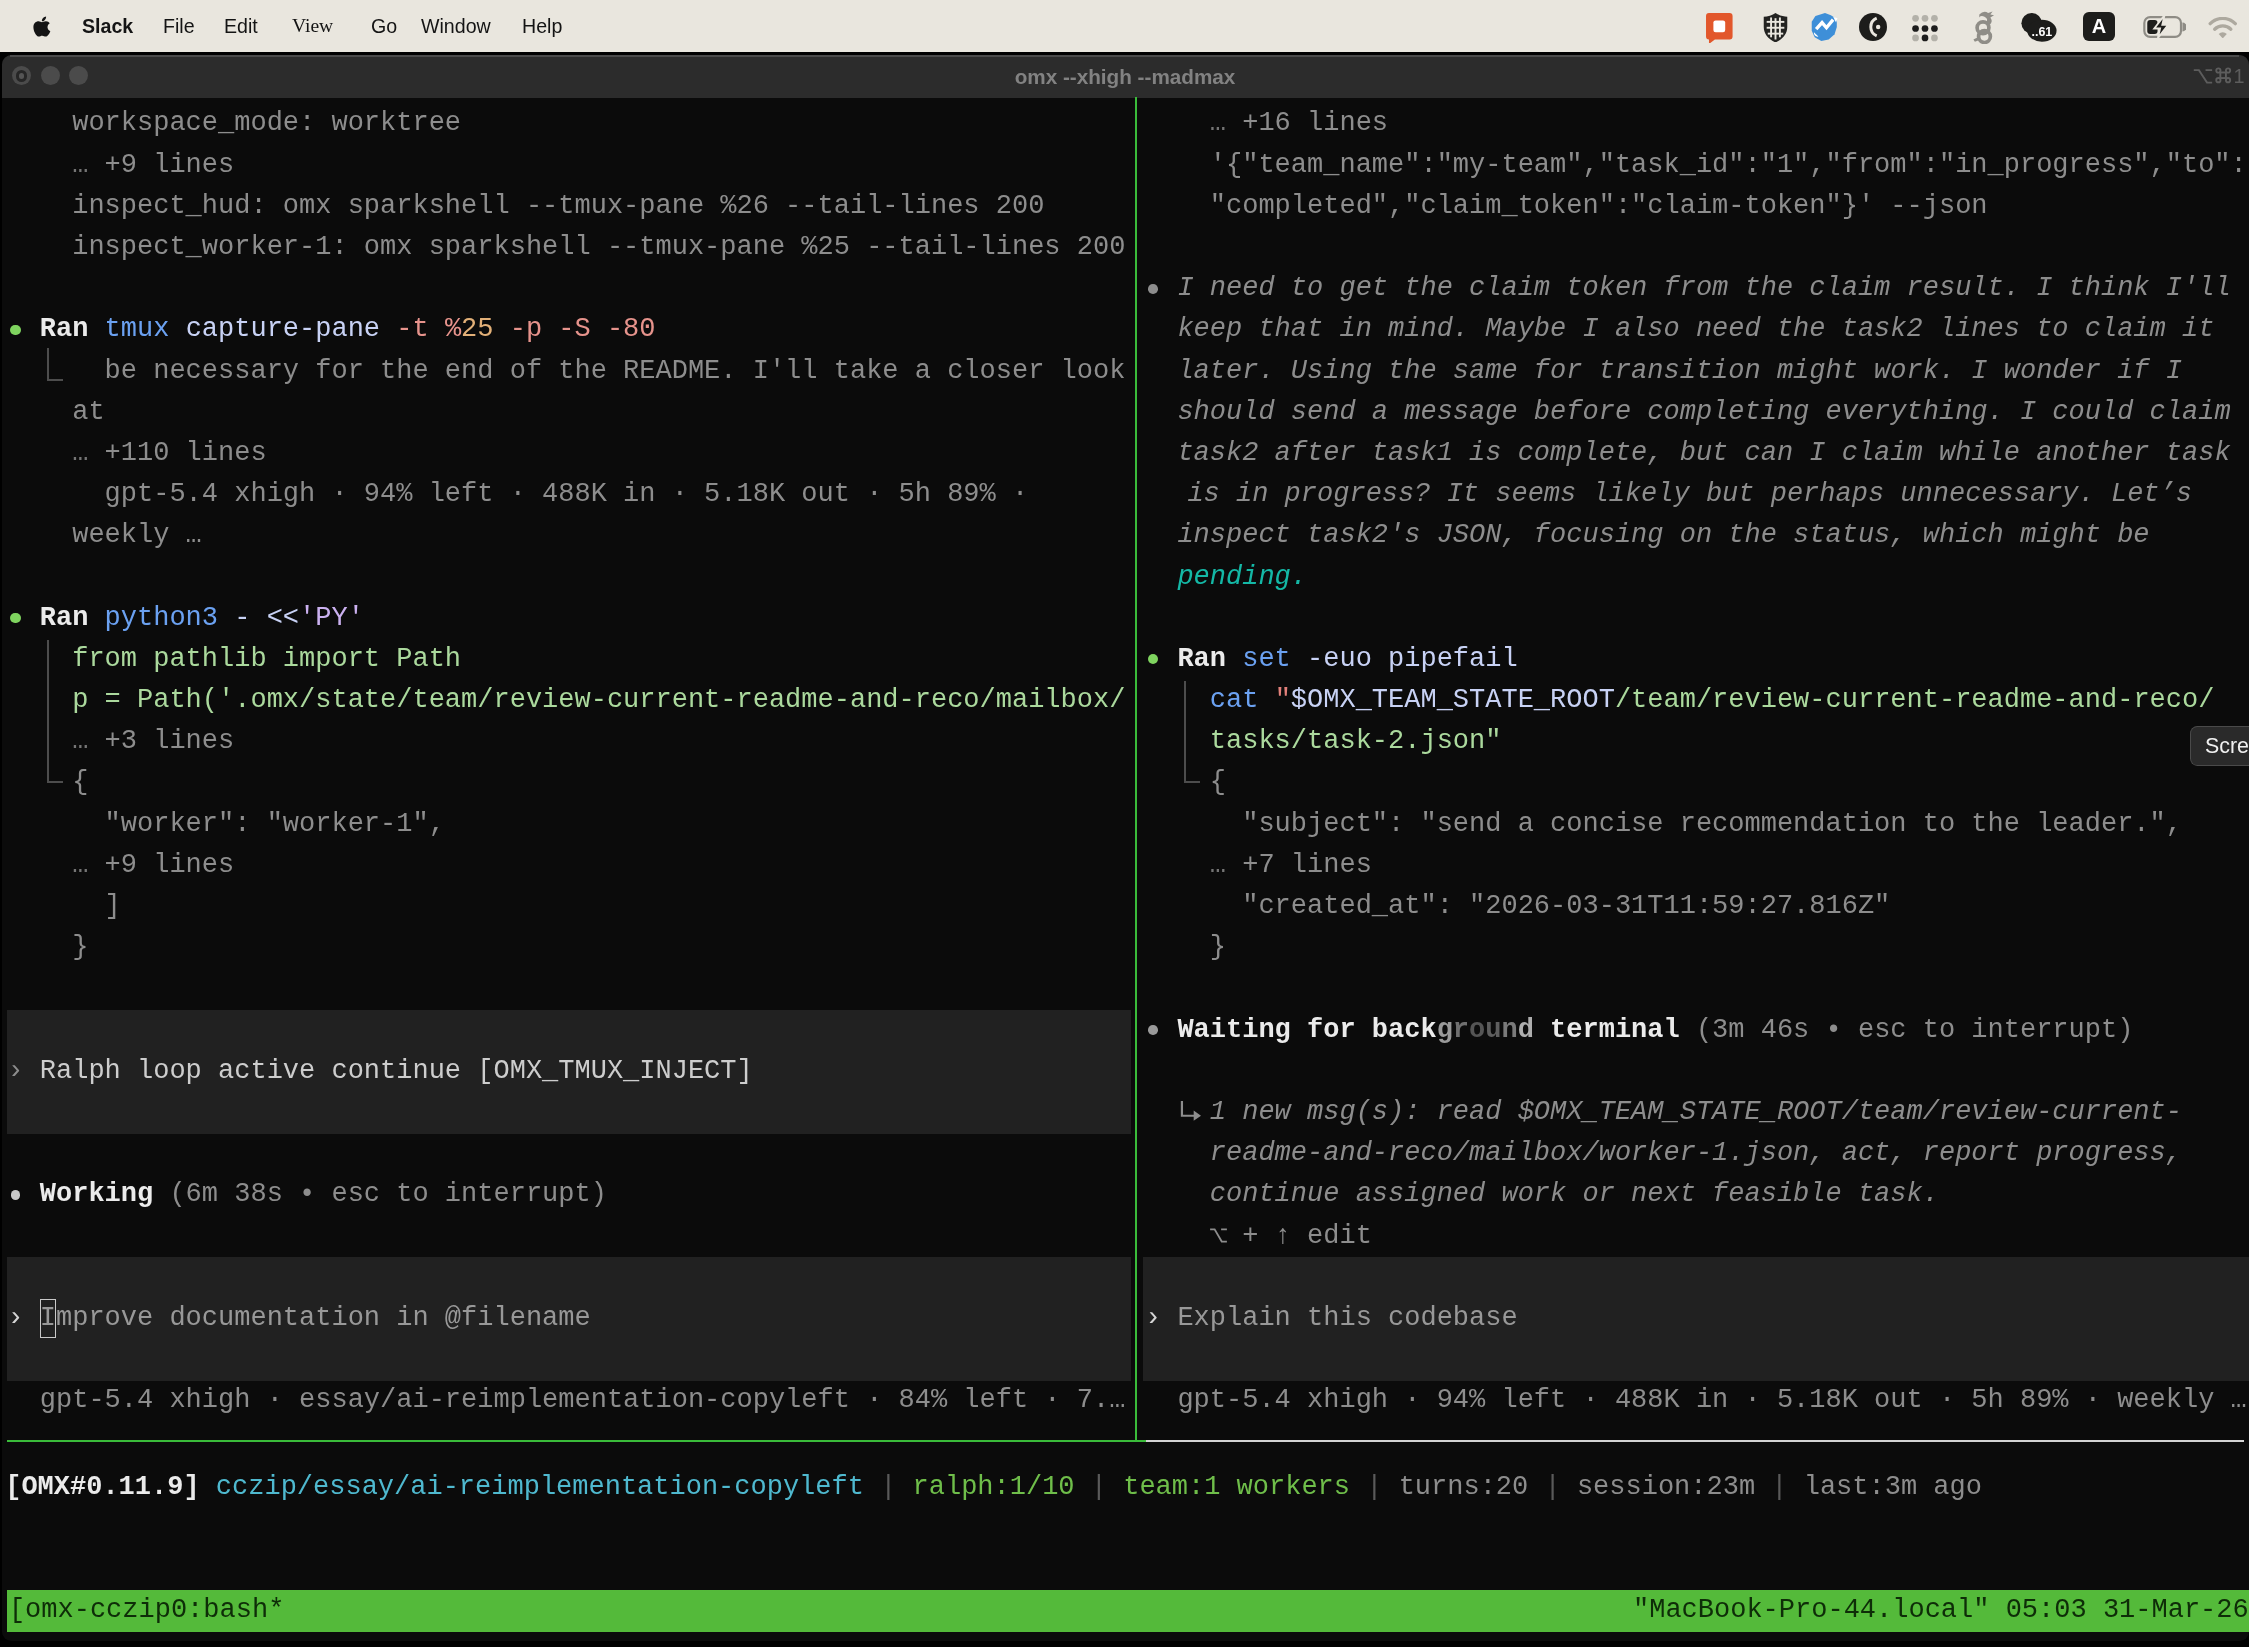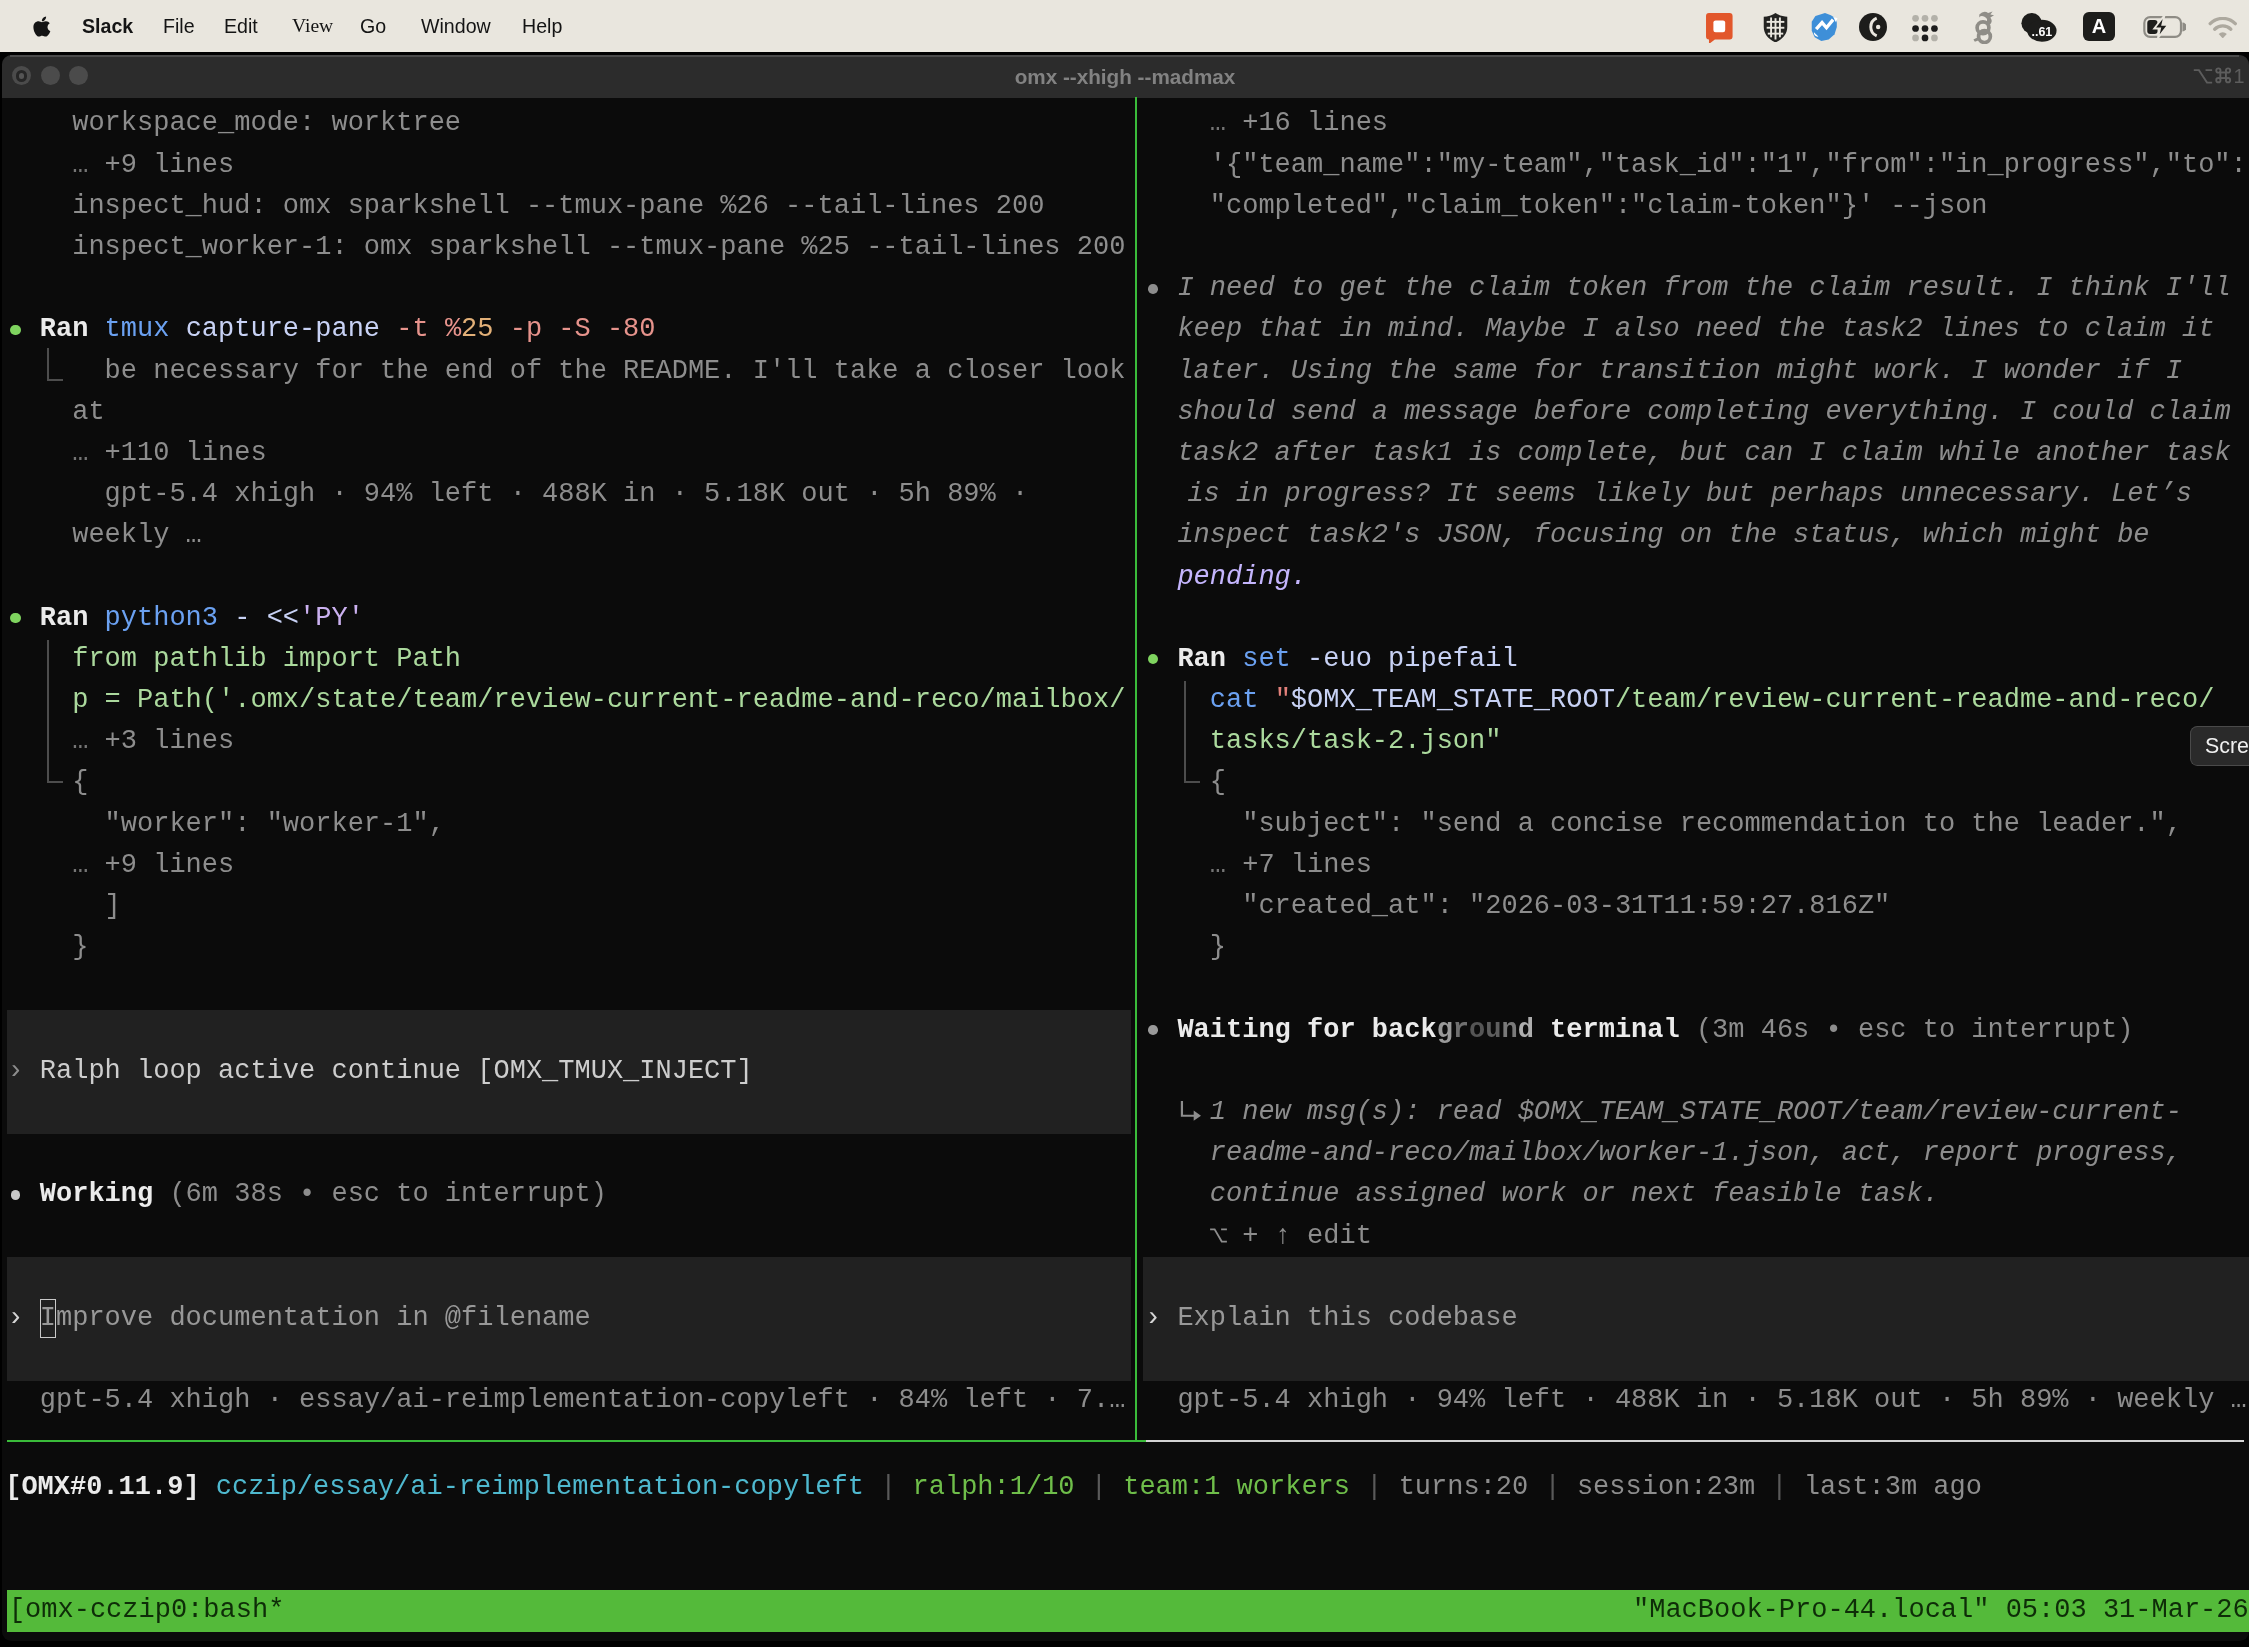--- a/index.html
+++ b/index.html
@@ -7,21 +7,21 @@
 .sans{font-family:"Liberation Sans",sans-serif;position:absolute;}
 </style></head><body>
 <div style="position:absolute;left:0;top:0;width:2250px;height:52px;background:#e9e6de"></div>
 <svg class="sans" style="left:33px;top:14.8px" width="17.7" height="23" viewBox="0 0 384 512">
     <path fill="#141414" d="M318.7 268.7c-.2-36.7 16.4-64.4 50-84.8-18.8-26.9-47.2-41.7-84.7-44.6-35.5-2.7-74.3 20.7-88.5 20.7-15 0-49.4-19.7-76.4-19.7C63.3 141.2 4 184.8 4 273.5q0 39.3 14.4 81.2c12.8 36.7 59 126.7 107.2 125.2 25.2-.6 43-17.9 75.8-17.9 31.8 0 48.3 17.9 76.4 17.9 48.6-.7 90.4-82.5 102.6-119.3-65.2-30.7-61.7-90-61.7-91.9zm-56.6-164.2c27.3-32.4 24.8-61.9 24-72.5-24.1 1.4-52 16.4-67.9 34.9-17.5 19.8-27.8 44.3-25.6 71.9 26.1 2 49.9-11.4 69.5-34.3z"></path>
   </svg>
 <div class="sans" style="left:82px;top:14.8px;font-size:19.6px;color:#141414;font-weight:bold;">Slack</div>
 <div class="sans" style="left:163px;top:14.8px;font-size:19.6px;color:#141414;">File</div>
 <div class="sans" style="left:224px;top:14.8px;font-size:19.6px;color:#141414;">Edit</div>
 <div class="sans" style="left:292px;top:14.8px;font-size:19.6px;color:#141414;font-family:Liberation Serif, serif;">View</div>
-<div class="sans" style="left:360px;top:14.8px;font-size:19.6px;color:#141414;">Go</div>
+<div class="sans" style="left:371px;top:14.8px;font-size:19.6px;color:#141414;">Go</div>
 <div class="sans" style="left:421px;top:14.8px;font-size:19.6px;color:#141414;">Window</div>
 <div class="sans" style="left:522px;top:14.8px;font-size:19.6px;color:#141414;">Help</div>
 <svg class="sans" style="left:1706px;top:13.3px" width="26.6" height="29.5" viewBox="0 0 36 40">
 <path fill="#e2572b" d="M4 0 h28 a4 4 0 0 1 4 4 v28 a4 4 0 0 1 -4 4 h-20 l-8 6 v-6 a4 4 0 0 1 -4 -4 v-28 a4 4 0 0 1 4 -4 z"></path>
 <rect x="10" y="10" width="16" height="16" rx="3" fill="#ffffff"></rect>
   </svg>
 <svg class="sans" style="left:1763px;top:12.5px" width="25" height="29.5" viewBox="0 0 34 40">
 <path fill="#232321" d="M17 0 C13 3 6 5 1 5 v14 c0 10 7 17 16 21 9-4 16-11 16-21 V5 C28 5 21 3 17 0 z"></path>
 <g stroke="#e9e6de" stroke-width="2.6">
 <line x1="5" y1="12" x2="29" y2="12"></line>
@@ -144,21 +144,21 @@
 <div class="m" style="left:1145px;top:145px">    '{"team_name":"my-team","task_id":"1","from":"in_progress","to":</div>
 <div class="m" style="left:1145px;top:186px">    "completed","claim_token":"claim-token"}' --json</div>
 <div style="position:absolute;left:1148px;top:284px;width:9.6px;height:9.6px;border-radius:50%;background:#8d8d8d"></div>
 <div class="m" style="left:1145px;top:268px">  <span class="i" style="color:#8d8d8d">I need to get the claim token from the claim result. I think I'll</span></div>
 <div class="m" style="left:1145px;top:309px">  <span class="i" style="color:#8d8d8d">keep that in mind. Maybe I also need the task2 lines to claim it</span></div>
 <div class="m" style="left:1145px;top:351px">  <span class="i" style="color:#8d8d8d">later. Using the same for transition might work. I wonder if I</span></div>
 <div class="m" style="left:1145px;top:392px">  <span class="i" style="color:#8d8d8d">should send a message before completing everything. I could claim</span></div>
 <div class="m" style="left:1145px;top:433px">  <span class="i" style="color:#8d8d8d">task2 after task1 is complete, but can I claim while another task</span></div>
 <div class="m" style="left:1155px;top:474px">  <span class="i" style="color:#8d8d8d">is in progress? It seems likely but perhaps unnecessary. Let’s</span></div>
 <div class="m" style="left:1145px;top:515px">  <span class="i" style="color:#8d8d8d">inspect task2's JSON, focusing on the status, which might be</span></div>
-<div class="m" style="left:1145px;top:557px">  <span class="i" style="color:#c4b5fd">pending.</span></div>
+<div class="m" style="left:1145px;top:557px">  <span class="i" style="color:#14b8a6">pending.</span></div>
 <div style="position:absolute;left:1148px;top:654px;width:10.3px;height:10.3px;border-radius:50%;background:#7fd45f"></div>
 <div class="m" style="left:1145px;top:639px">  <span class="b" style="color:#ebebeb">Ran</span> <span style="color:#6ba1f1">set</span> <span style="color:#c8d2f5">-euo pipefail</span></div>
 <div class="m" style="left:1145px;top:680px">    <span style="color:#6ba1f1">cat</span> <span style="color:#e2807a">"</span><span style="color:#c8d2f5">$OMX_TEAM_STATE_ROOT</span><span style="color:#abd99d">/team/review-current-readme-and-reco/</span></div>
 <div class="m" style="left:1145px;top:721px">    <span style="color:#abd99d">tasks/task-2.json"</span></div>
 <div class="m" style="left:1145px;top:762px">    {</div>
 <div class="m" style="left:1145px;top:804px">      "subject": "send a concise recommendation to the leader.",</div>
 <div class="m" style="left:1145px;top:845px">    <span style="color:#757575">…</span> +7 lines</div>
 <div class="m" style="left:1145px;top:886px">      "created_at": "2026-03-31T11:59:27.816Z"</div>
 <div class="m" style="left:1145px;top:927px">    }</div>
 <div style="position:absolute;left:1148px;top:1025px;width:9.6px;height:9.6px;border-radius:50%;background:#9a9a9a"></div>

